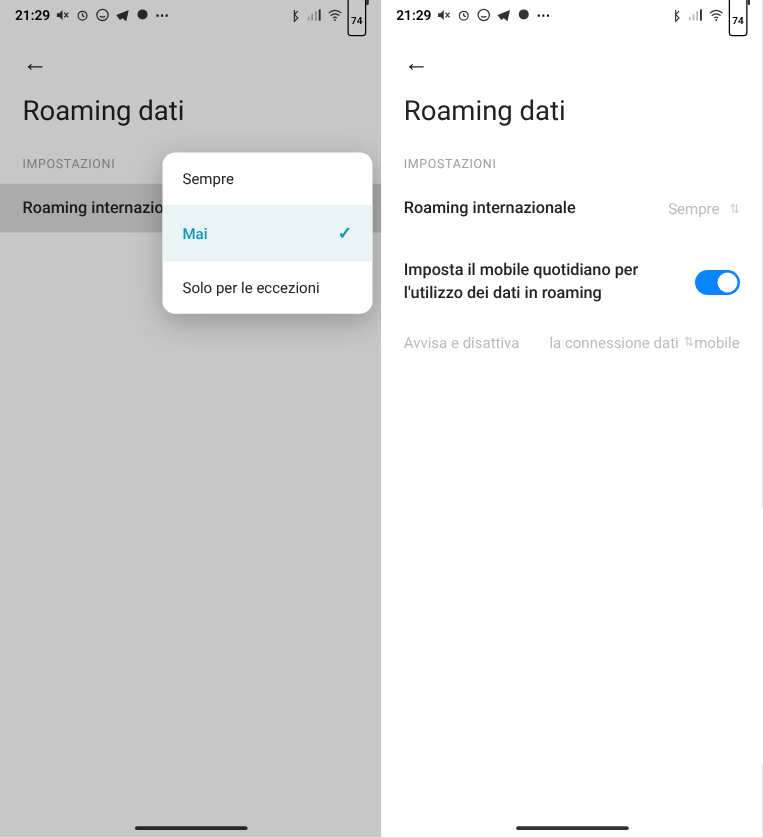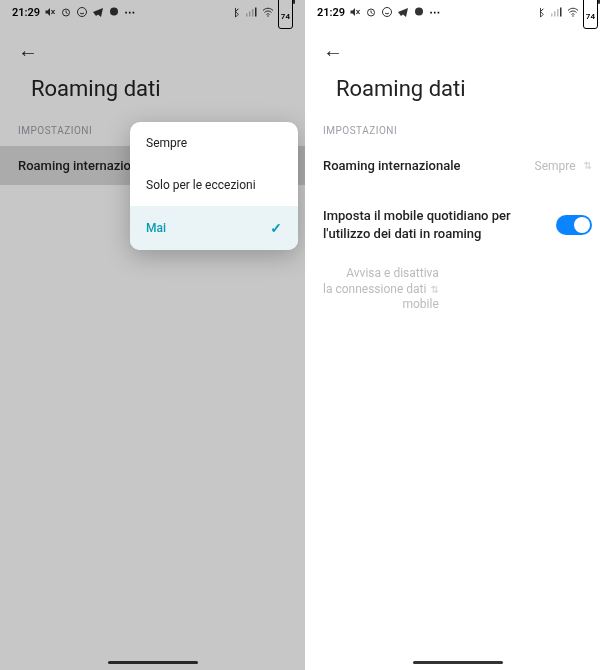--- a/index.html
+++ b/index.html
@@ -33,39 +33,38 @@
   .status-icon { width: 12px; height: 12px; display: inline-flex; align-items: center; justify-content: center; }
   .back-row {
     padding: 14px 18px 8px;
   }
   .back-arrow { font-size: 20px; color: #222; cursor: pointer; user-select: none; }
   .page-title {
     font-size: 22px;
     font-weight: 400;
     color: #222;
     padding: 6px 18px 18px;
-    margin-left: 13px;
   }
   .section-header {
     font-size: 10px;
     letter-spacing: 0.5px;
     color: #9aa0a6;
     padding: 6px 18px 10px;
     text-transform: uppercase;
   }
   .row {
     display: flex;
     justify-content: space-between;
     align-items: center;
     padding: 12px 18px;
     font-size: 13px;
   }
   .row-label { color: #222; font-weight: 500; flex: 1; }
   .row-value { color: #bbb; font-size: 12px; display: flex; align-items: center; gap: 4px; text-align: right; }
-  .row-value.multi { flex-direction: column; align-items: flex-end; gap: 0; line-height: 1.3; }
+  .row-value.multi { flex-direction: row; align-items: flex-end; gap: 0; line-height: 1.3; }
   .chevron { color: #ccc; font-size: 11px; margin-left: 4px; }
   .updown { color: #ccc; font-size: 10px; margin-left: 4px; }
   .toggle {
     width: 36px; height: 20px; border-radius: 10px;
     background: #0a84ff; position: relative; flex-shrink: 0;
   }
   .toggle::after {
     content: ""; position: absolute; width: 16px; height: 16px;
     background: #fff; border-radius: 50%; top: 2px; right: 2px;
   }
@@ -192,26 +191,26 @@
       <span class="row-label">Roaming internazionale</span>
     </div>
   </div>
 
   <div class="scrim"></div>
 
   <div class="modal">
     <div class="modal-item">
       <span>Sempre</span>
     </div>
-    <div class="modal-item">
-      <span>Solo per le eccezioni</span>
-    </div>
     <div class="modal-item selected">
       <span>Mai</span>
       <span class="check">✓</span>
+    </div>
+    <div class="modal-item">
+      <span>Solo per le eccezioni</span>
     </div>
   </div>
 
   <div class="home-indicator"></div>
 </div>
 
 <div class="phone">
   <div class="status-bar">
     <div class="status-left">
       <span>21:29</span>
@@ -289,21 +288,21 @@
 
   <div class="row">
     <span class="row-label" style="max-width:200px;line-height:1.35;">Imposta il mobile quotidiano per l'utilizzo dei dati in roaming</span>
     <div class="toggle"></div>
   </div>
 
 
   <div class="row">
     <span class="row-value multi">
       <span>Avvisa e disattiva</span>
-      <span style="display:flex;align-items:center;">
+      <span style="display:flex;align-items:center;margin-left:24px;">
           <span>la connessione dati</span>
           <span class="updown">⇅</span>
         </span>
       <span>mobile</span>
     </span>
   </div>
 
   <div class="home-indicator"></div>
 </div>
 

